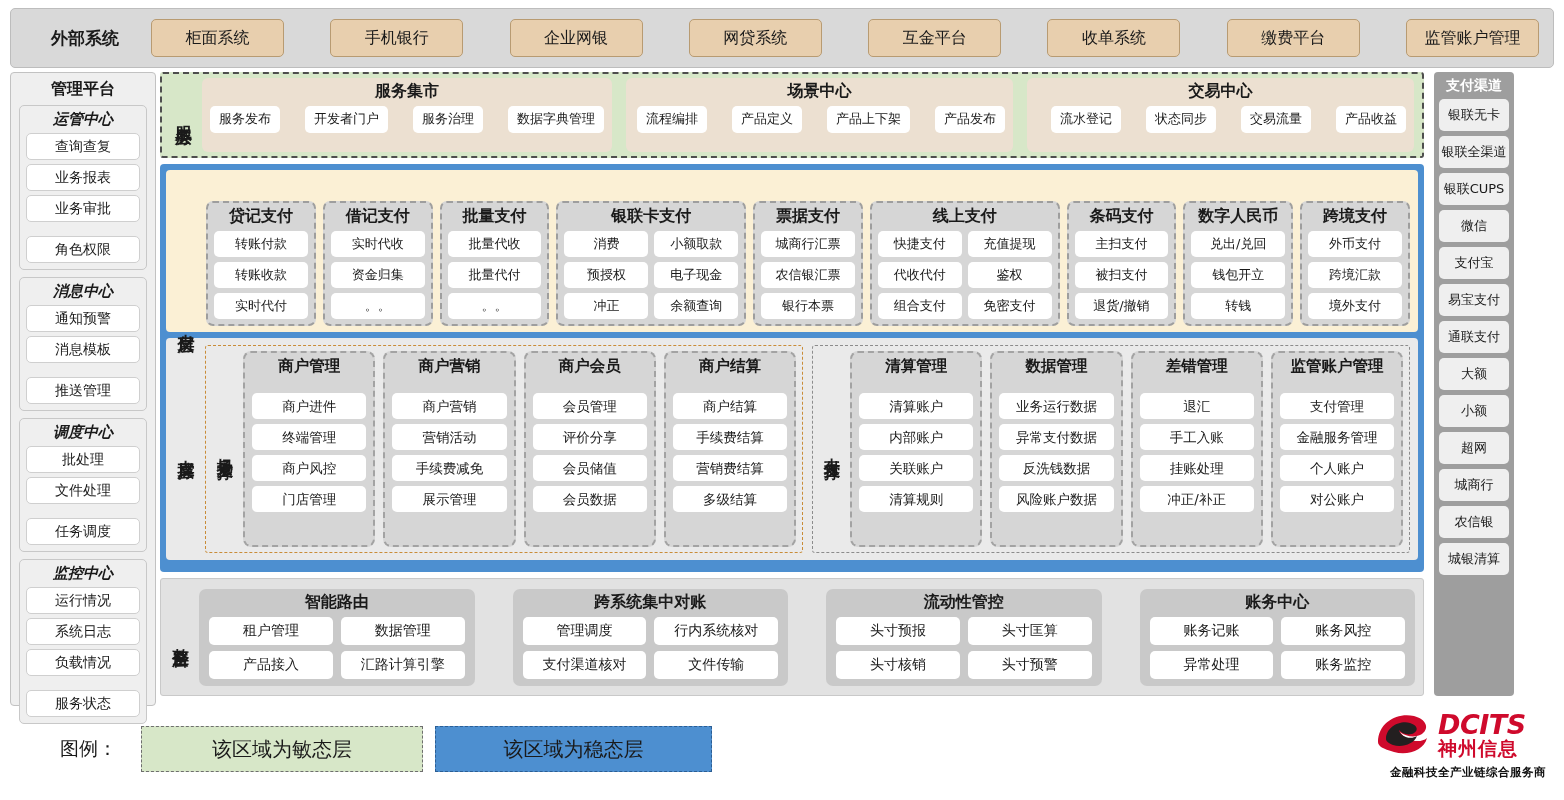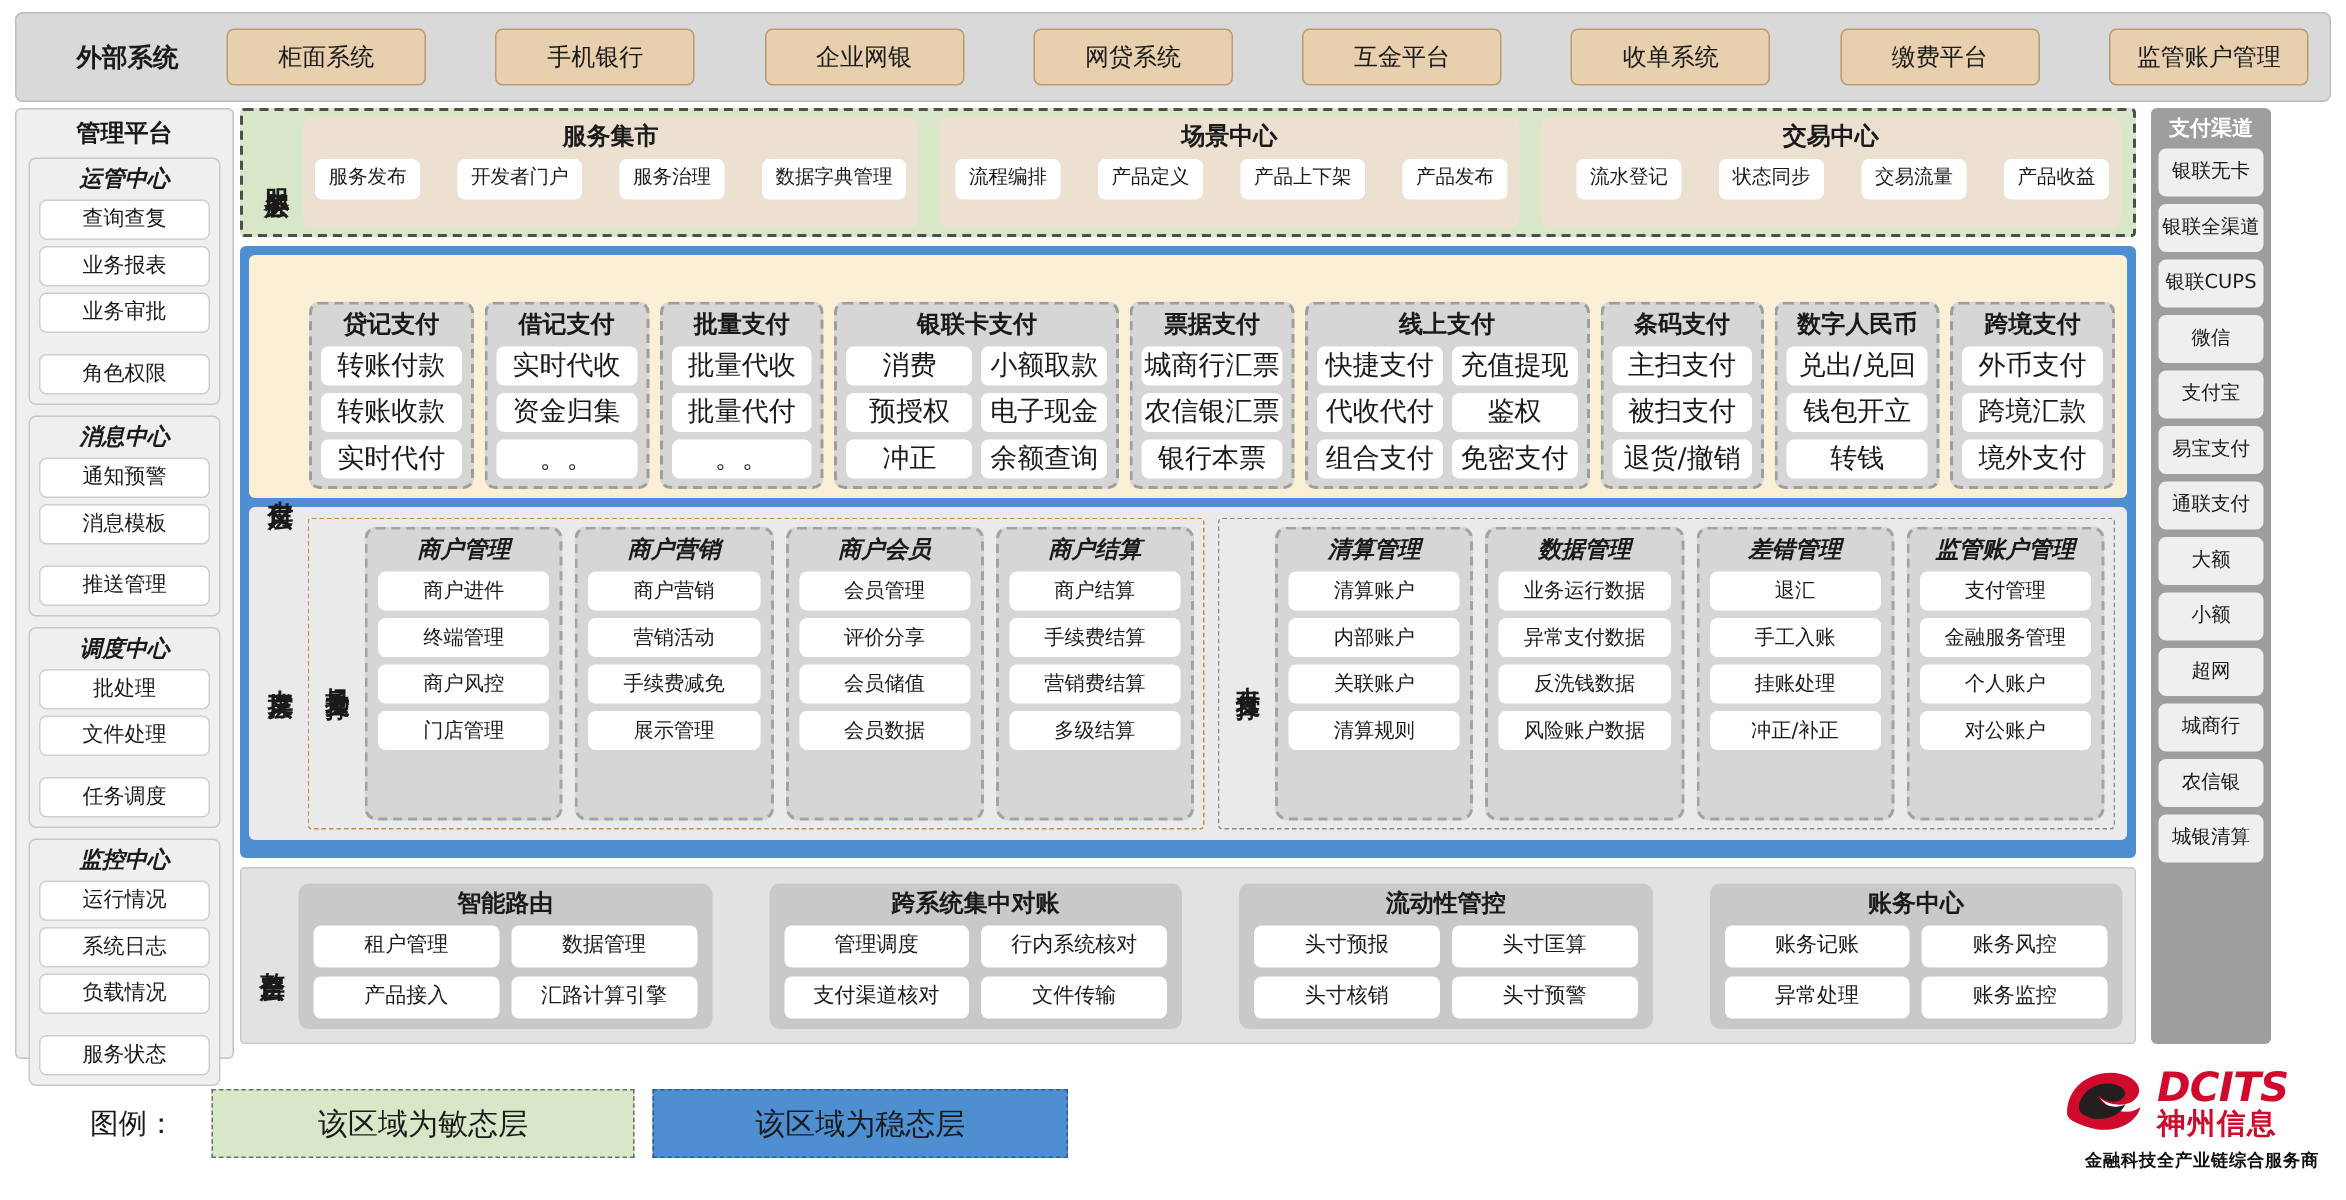--- a/index.html
+++ b/index.html
@@ -121,21 +121,21 @@
     background: #d6d6d6; border: 2px dashed #9e9e9e; border-radius: 7px;
     padding: 3px 6px 5px 6px;
     display: flex; flex-direction: column; align-items: center;
     flex: 1;
   }
   .pay-group.wide { flex: 1.85; }
   .pay-group-title { font-weight: bold; font-size: 16px; margin-bottom: 4px; }
   .pay-rows { display: flex; flex-direction: column; gap: 5px; width: 100%; }
   .pay-row { display: flex; gap: 6px; width: 100%; }
   .pay-rows .chip {
-    background: #ffffff; height: 26px; font-size: 18px; flex: 1;
+    background: #ffffff; height: 26px; font-size: 13px; flex: 1;
   }
 
   
   #sup-layer {
     background: #eaeaea;
     border-radius: 4px;
     height: 222px;
     display: flex; align-items: stretch;
     padding: 7px 8px;
   }
@@ -149,21 +149,21 @@
   }
   .sup-zone.gray { border-color: #8c8c8c; margin-left: 9px; }
   .sup-zone-label { font-size: 16px; width: 26px; margin-right: 5px; display:flex; align-items:center; justify-content:center; line-height: 1.25; }
   .sup-groups { display: flex; flex: 1; gap: 8px; }
   .sup-group {
     background: #d6d6d6; border: 2px dashed #a3a3a3; border-radius: 8px;
     padding: 3px 7px 6px 7px;
     display: flex; flex-direction: column; align-items: center;
     flex: 1;
   }
-  .sup-group-title { font-weight: bold; font-size: 15.5px; margin-bottom: 4px; font-style: italic; }
+  .sup-group-title { font-weight: bold; font-size: 15.5px; margin-bottom: 16px; }
   .sup-group .chip {
     background: #ffffff; height: 26px; font-size: 13.5px;
     width: 100%; margin-bottom: 5px;
   }
   .sup-group .chip:last-child { margin-bottom: 0; }
 
   
   #integ-layer {
     position: absolute; left: 160px; top: 578px;
     width: 1264px; height: 118px;

